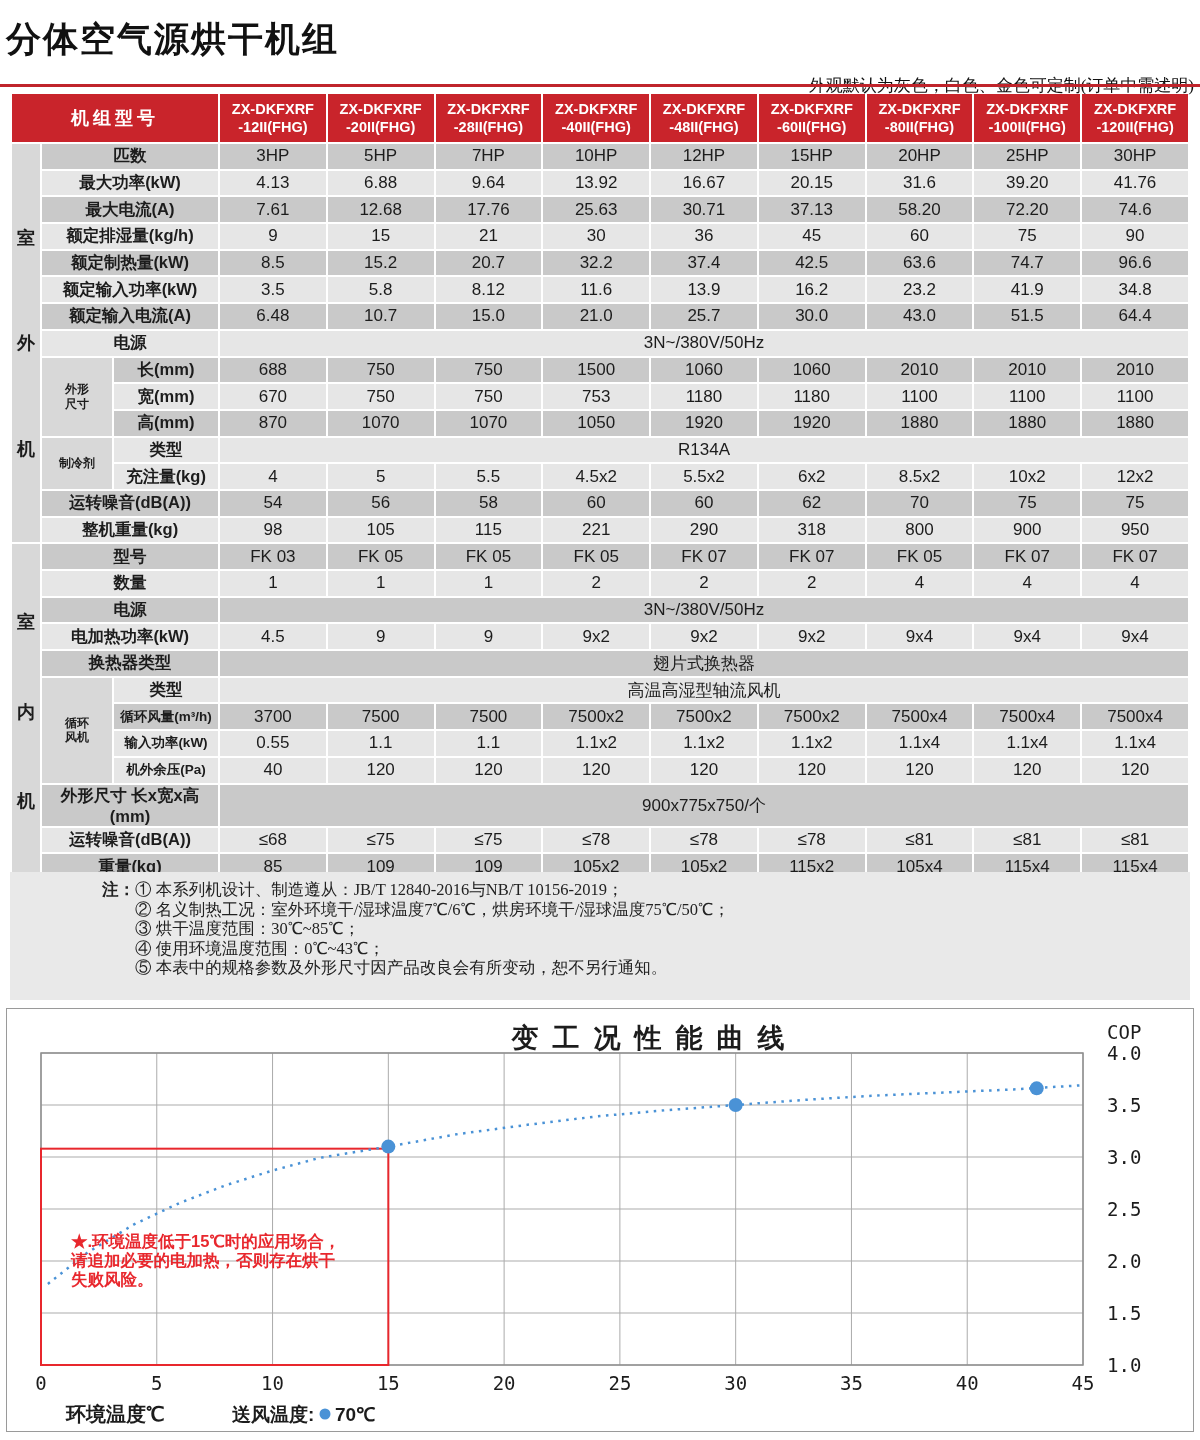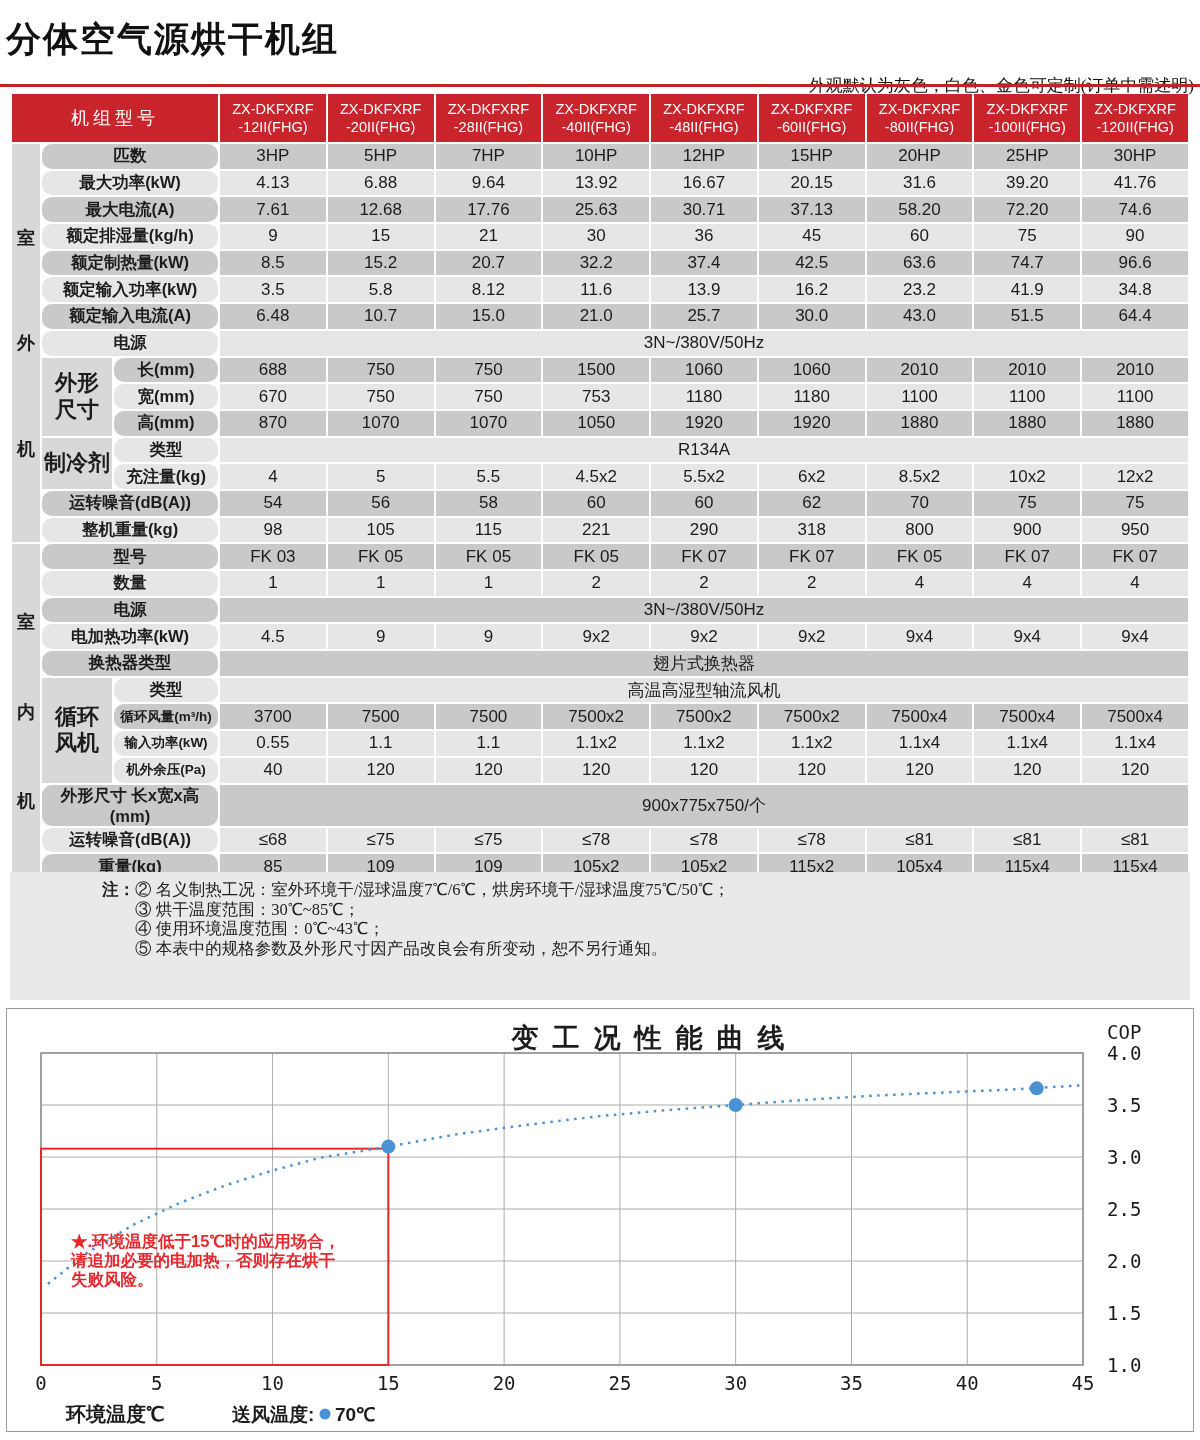--- a/index.html
+++ b/index.html
@@ -8,29 +8,29 @@
 
   .doc-title{position:absolute;left:6px;top:16px;font-size:35px;font-weight:900;
              letter-spacing:2px;color:#111;}
   .doc-subtitle{position:absolute;right:6px;top:74px;font-size:17px;
                 font-family:"Liberation Serif",serif;color:#111;}
   .red-rule{position:absolute;left:0;top:84px;width:1200px;height:3px;background:#c0242b;}
 
   table.spec{position:absolute;left:10px;top:92px;width:1180px;
              border-collapse:separate;border-spacing:2px;table-layout:fixed;}
   table.spec th,table.spec td{padding:0;text-align:center;vertical-align:middle;overflow:hidden;}
-  th.hdr{background:#c9242b;color:#fff;height:48px;font-size:14.5px;font-weight:normal;line-height:1.25;}
+  th.hdr{background:#c9242b;color:#fff;height:48px;font-size:14.5px;font-weight:bold;line-height:1.25;}
   th.hdr-corner{font-size:18px;letter-spacing:4px;}
   td.cell{height:24.7px;font-size:17px;}
   td.dark{background:#c9c9c9;}
   td.light{background:#e6e6e6;}
-  td.lab{font-weight:bold;font-size:16.5px;border-radius:10px;}
+  td.lab{font-weight:bold;font-size:16.5px;}
   td.lab.small{font-size:13.5px;text-align:center;}
   td.side{background:#d8d8d8;}
-  td.grp{background:#d8d8d8;font-weight:bold;font-size:22px;line-height:1.2;white-space:pre-line;}
+  td.grp{background:#d8d8d8;font-weight:bold;font-size:12px;line-height:1.2;white-space:pre-line;}
   .side-wrap{display:flex;flex-direction:column;justify-content:space-evenly;
              align-items:center;height:100%;font-weight:bold;font-size:18px;}
 
   .notes{position:absolute;left:10px;top:872px;width:1180px;height:128px;background:#e9e9e9;
          font-family:"Liberation Serif",serif;font-size:16.5px;color:#222;}
   .notes-inner{display:flex;padding:8px 0 0 92px;line-height:19.5px;}
   .notes-prefix{font-weight:bold;white-space:nowrap;}
   .note-item{white-space:nowrap;}
 
   .chart-panel{position:absolute;left:6px;top:1008px;width:1186px;height:422px;
@@ -391,20 +391,21 @@
           <td class="cell dark">115x4</td>
           <td class="cell dark">115x4</td>
         </tr>
       </tbody>
   </table>
 
   <div class="notes">
     <div class="notes-inner">
       <div class="notes-prefix">注：</div>
       <div class="notes-list">
+          <div class="note-item">① 本系列机设计、制造遵从：JB/T 12840-2016与NB/T 10156-2019；</div>
           <div class="note-item">② 名义制热工况：室外环境干/湿球温度7℃/6℃，烘房环境干/湿球温度75℃/50℃；</div>
           <div class="note-item">③ 烘干温度范围：30℃~85℃；</div>
           <div class="note-item">④ 使用环境温度范围：0℃~43℃；</div>
           <div class="note-item">⑤ 本表中的规格参数及外形尺寸因产品改良会有所变动，恕不另行通知。</div>
         </div>
     </div>
   </div>
 
   <div class="chart-panel">
     <svg id="chart-svg" width="1184" height="420" viewBox="0 0 1184 420">

